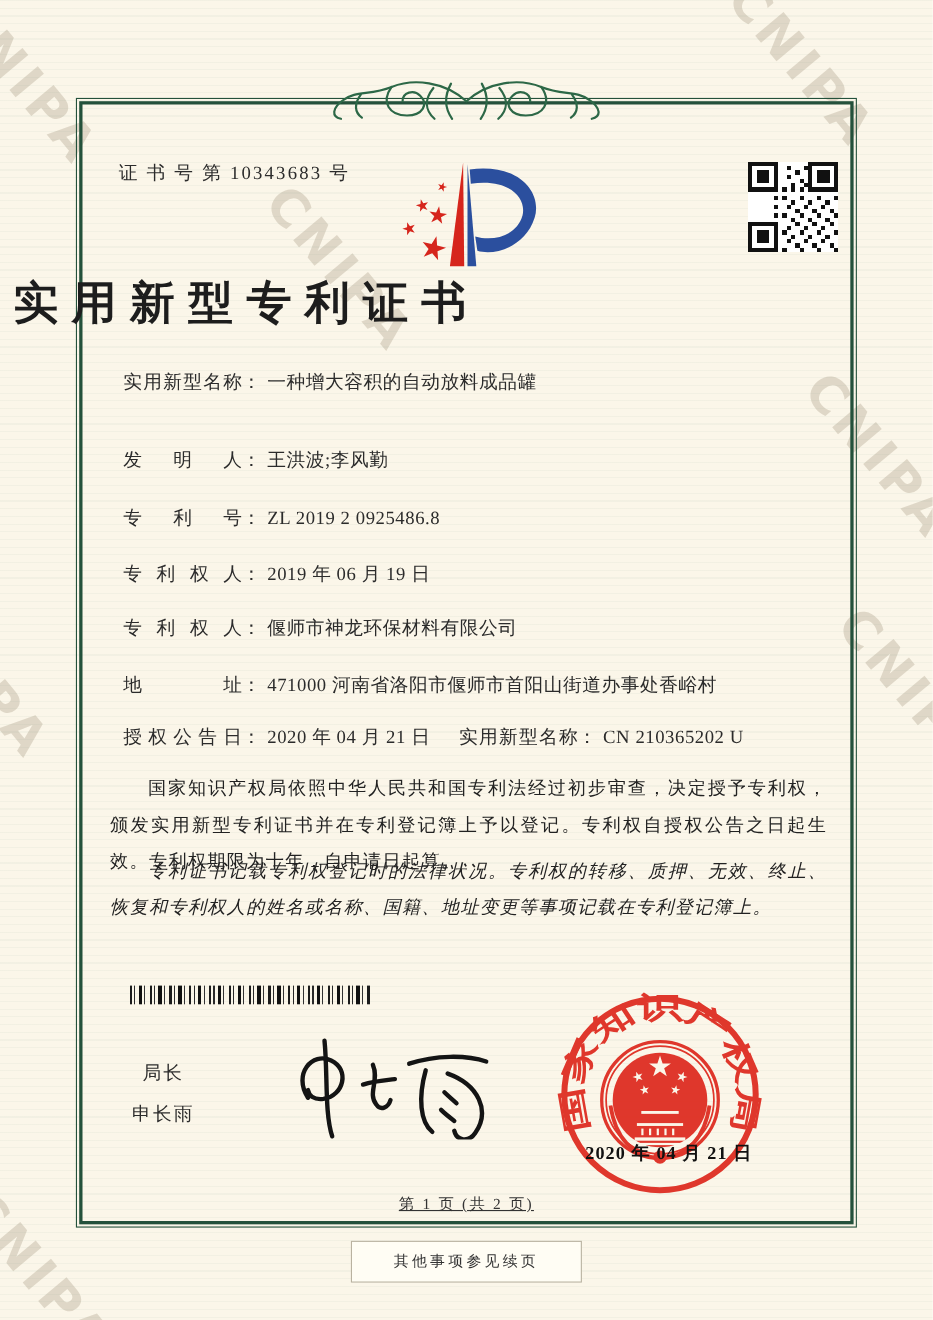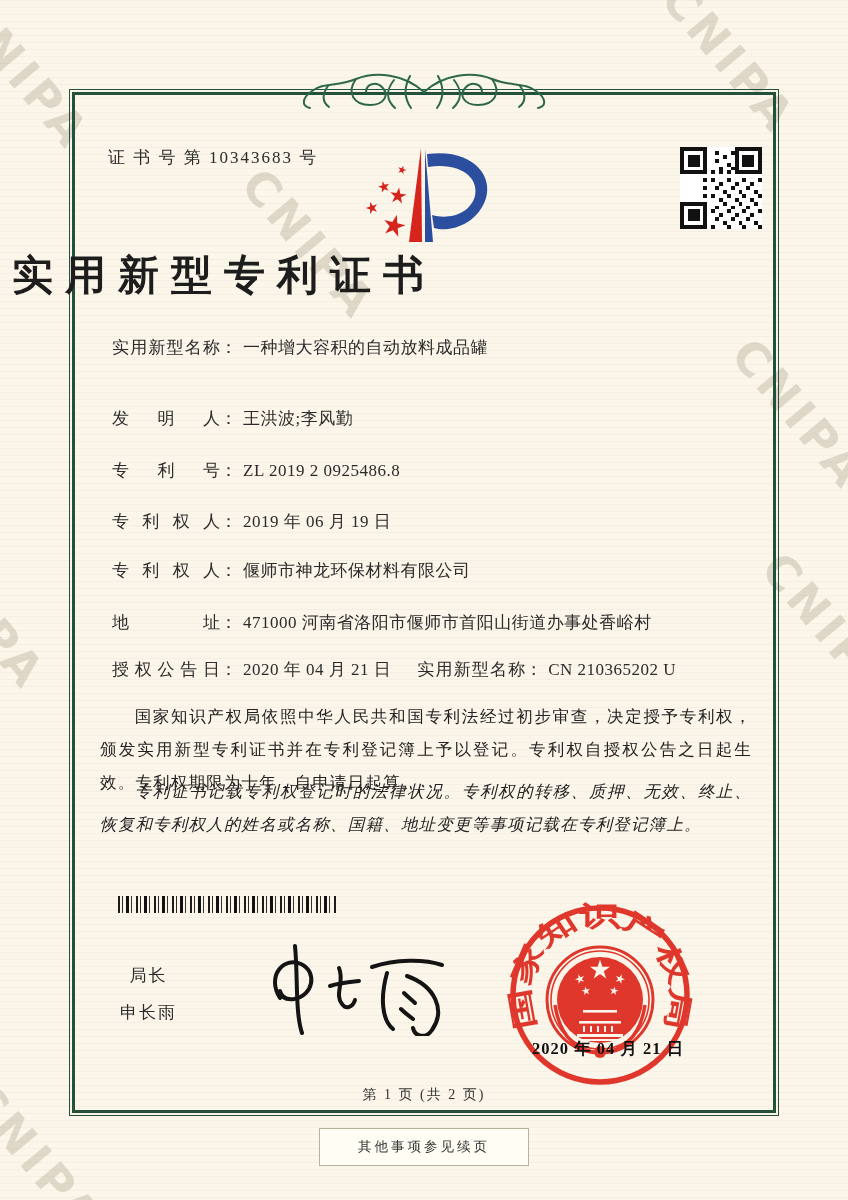--- a/index.html
+++ b/index.html
@@ -67,21 +67,21 @@
   .officer{position:absolute;left:120px;top:964px;z-index:4;font-size:17px;letter-spacing:2px;text-align:center;}
   .officer div{margin-bottom:14px;}
   .signature{position:absolute;left:238px;top:936px;z-index:5;}
   .seal{position:absolute;left:505px;top:900px;z-index:5;opacity:0.9;}
   .seal-date{
     position:absolute;left:532px;top:1038px;z-index:6;
     font-size:16.5px;letter-spacing:1px;color:#111;font-weight:600;
   }
   .page-indicator{
     position:absolute;left:0;right:0;top:1086px;z-index:4;
-    text-align:center;font-size:14px;letter-spacing:2px;color:#333;
+    text-align:center;font-size:14px;letter-spacing:2px;color:#333;text-decoration:underline;
   }
   .note-box{
     position:absolute;left:50%;top:1128px;transform:translateX(-50%);z-index:4;
     border:1px solid #b9b2a0;background:#fffdf4;
     padding:9px 38px;font-size:13.5px;letter-spacing:3px;color:#333;
     white-space:nowrap;
   }
 </style>
 </head>
 <body>

